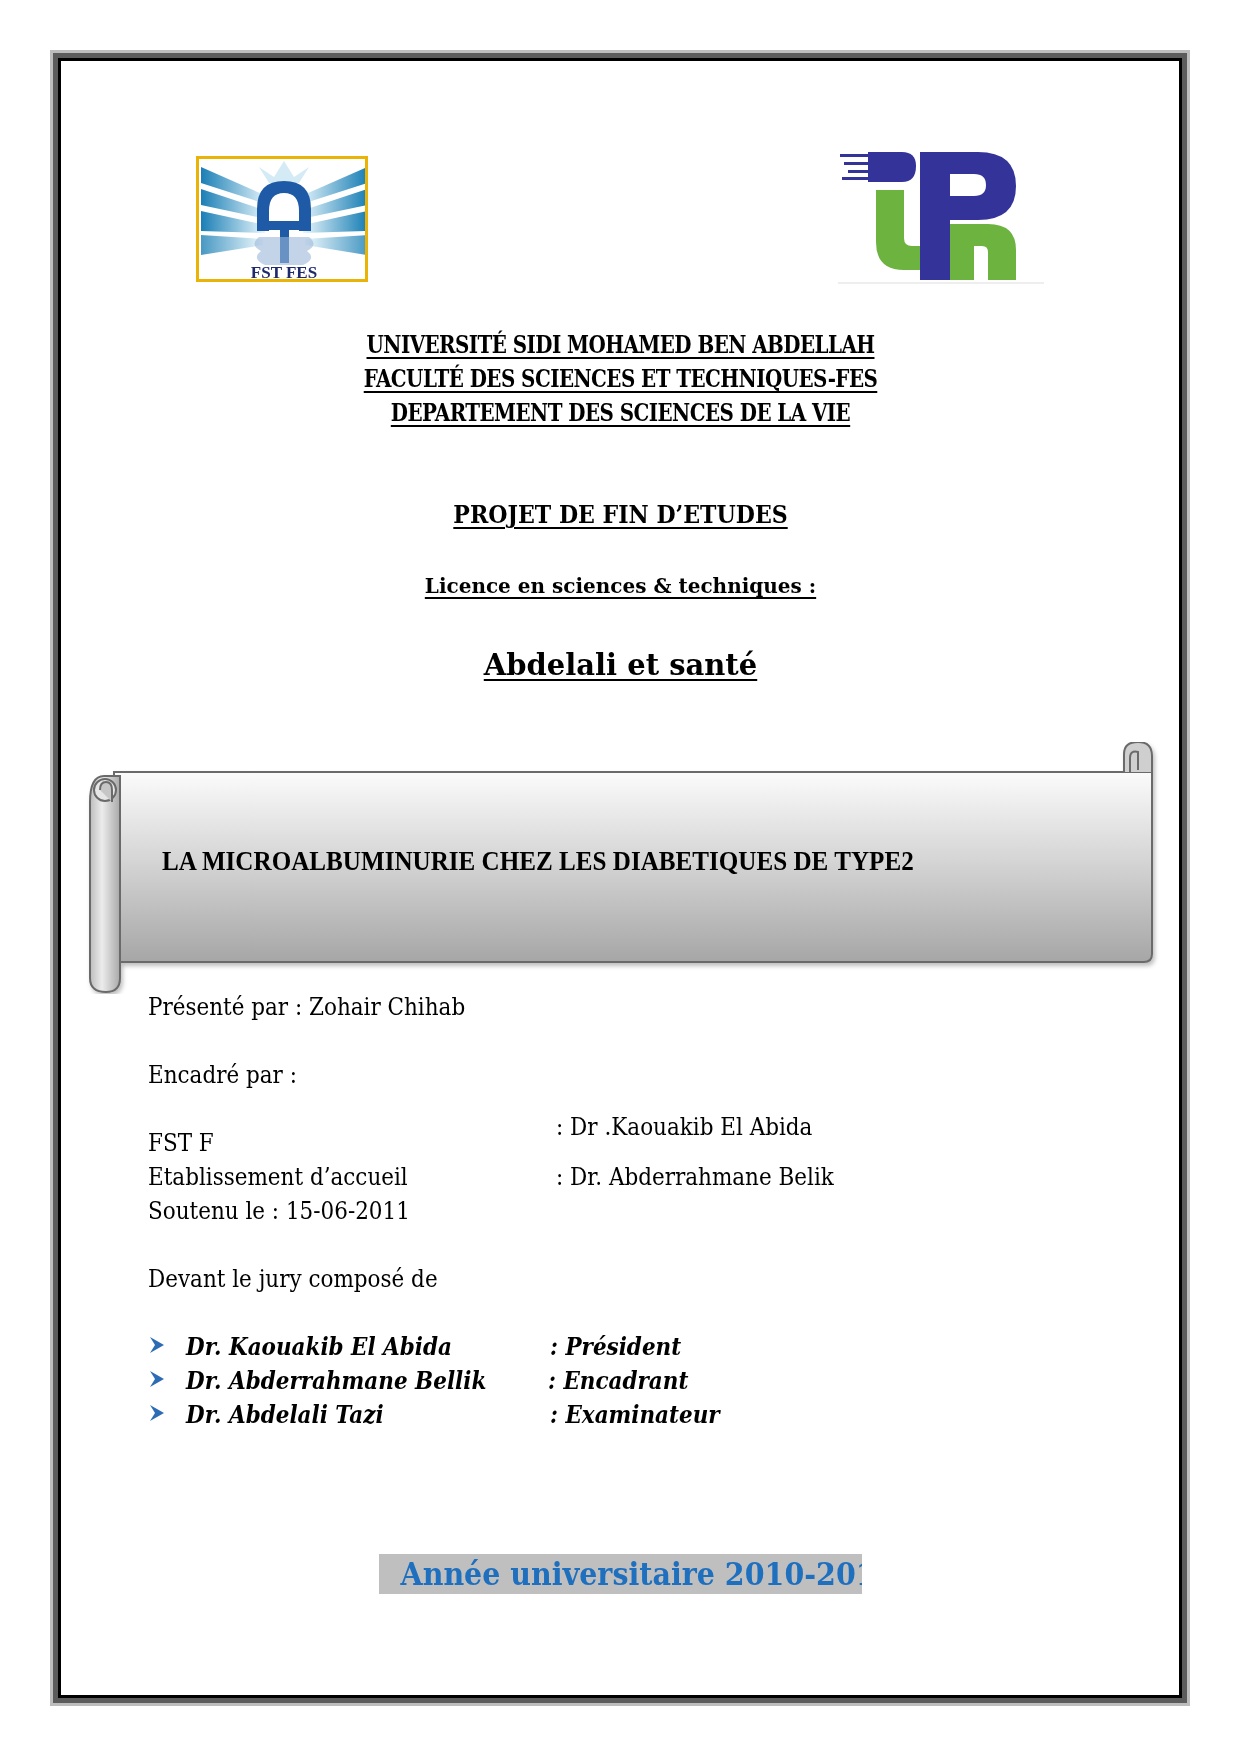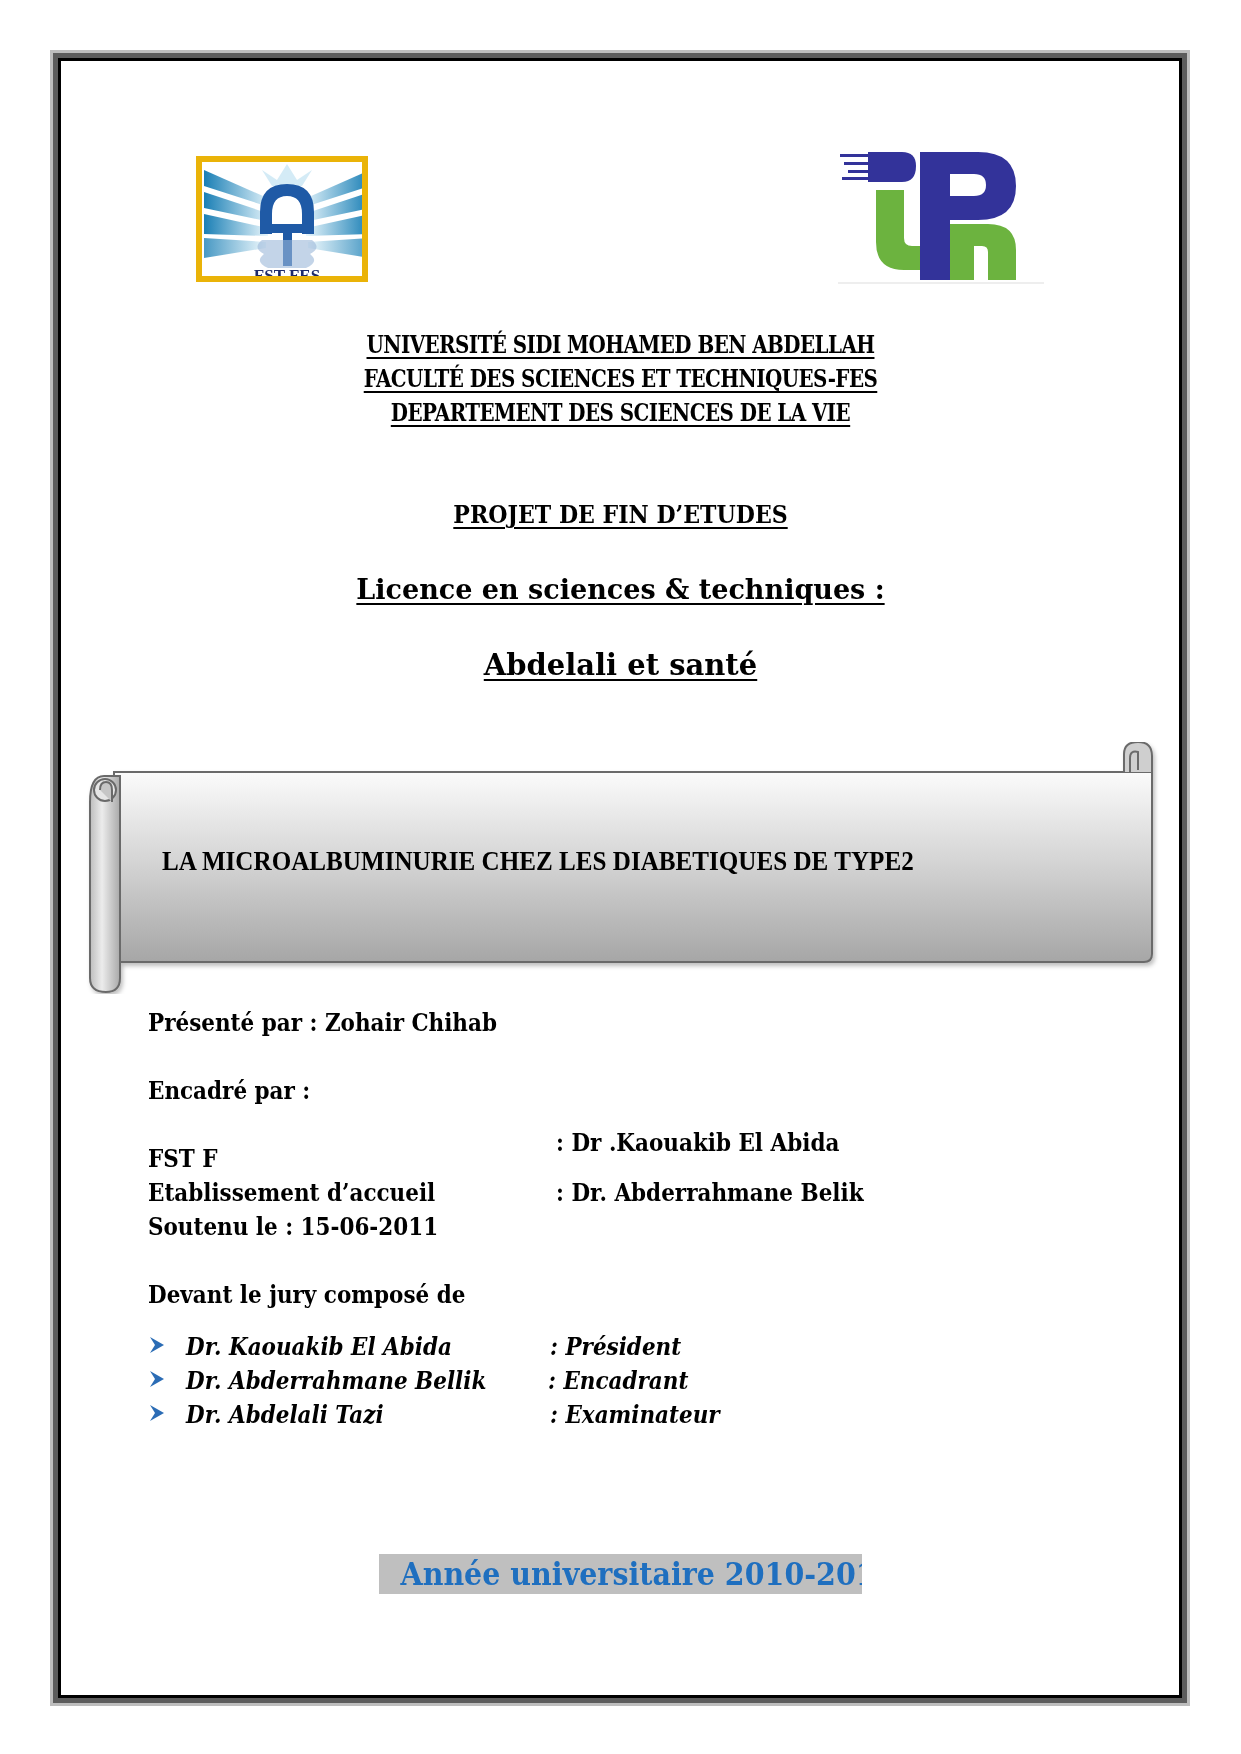--- a/index.html
+++ b/index.html
@@ -2,36 +2,36 @@
 <html><head>
   <meta charset="utf-8">
   <style>
     html, body { margin: 0; padding: 0; background: #ffffff; }
     body { width: 1241px; height: 1754px; position: relative; overflow: hidden; font-family: "DejaVu Serif", serif; color: #000; }
 
     .frame-outer { position: absolute; left: 50px; top: 50px; width: 1140px; height: 1656px; box-sizing: border-box; border: 3px solid #bdbdbd; }
     .frame-mid { position: absolute; left: 53px; top: 53px; width: 1134px; height: 1650px; box-sizing: border-box; border: 5px solid #5c5c5c; }
     .frame-inner { position: absolute; left: 58px; top: 58px; width: 1124px; height: 1640px; box-sizing: border-box; border: 3px solid #000; }
 
-    .logo-left { position: absolute; left: 196px; top: 156px; width: 172px; height: 126px; box-sizing: border-box; border: 6px solid #eab308; background: #a21caf; overflow: hidden; }
+    .logo-left { position: absolute; left: 196px; top: 156px; width: 172px; height: 126px; box-sizing: border-box; border: 3px solid #eab308; background: #a21caf; overflow: hidden; }
     .logo-right { position: absolute; left: 838px; top: 146px; width: 206px; height: 138px; background: #fff; overflow: hidden; }
 
     .center { position: absolute; left: 0; width: 1241px; text-align: center; font-family: "DejaVu Serif", serif; font-weight: bold; }
     .u { text-decoration: underline; text-underline-offset: 4px; text-decoration-thickness: 2px; }
 
     .uni { top: 328px; font-size: 24px; line-height: 34px; letter-spacing: -0.6px; font-stretch: condensed; text-align: center; }
     .uni div { transform: scaleX(0.92); }
     .pfe { top: 500px; font-size: 24px; transform: scaleX(0.92); }
-    .lic { top: 574px; font-size: 27px; font-weight: normal; }
+    .lic { top: 574px; font-size: 20px; font-weight: normal; }
     .lic span, .bio span { font-weight: bold; }
     .bio { top: 648px; font-size: 29px; }
 
     .scroll-wrap { position: absolute; left: 84px; top: 742px; width: 1080px; height: 252px; }
     .scroll-title { position: absolute; left: 0; width: 100%; top: 104px; text-align: left; padding-left: 84px; font-family: "Liberation Serif", serif; font-weight: bold; font-size: 27px; letter-spacing: 0px; transform-origin: left; transform: scaleX(0.93); }
-    .row { position: absolute; left: 148px; font-weight: bold; font-size: 25px; white-space: nowrap; margin-top: 16px; }
+    .row { position: absolute; left: 148px; font-weight: normal; font-size: 25px; white-space: nowrap; }
     .cond { display: inline-block; transform: scaleX(0.86); transform-origin: left; font-family: "DejaVu Serif", serif; }
 
     .jury-item { position: absolute; left: 148px; font-weight: bold; font-size: 25px; white-space: nowrap; font-style: italic; }
     .arrow { position: absolute; left: 0; top: 2px; width: 18px; height: 22px; }
     .jname { position: absolute; left: 38px; }
 
     .year { position: absolute; left: 379px; top: 1554px; height: 40px; width: 483px; background: #bfbfbf; color: #1f6fbf; font-weight: bold; font-size: 31px; line-height: 40px; text-align: center; white-space: nowrap; overflow: hidden; }
     .year span { display: inline-block; transform: scaleX(0.92); }
   </style>
 </head>

